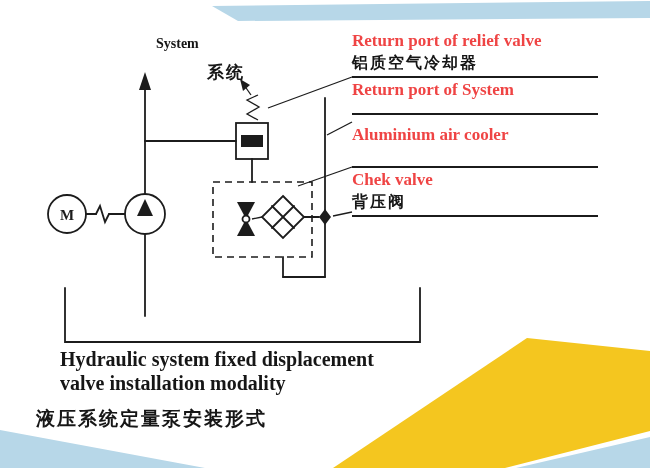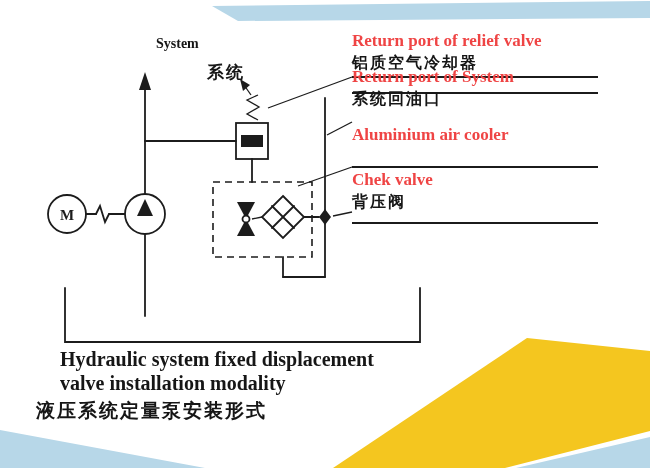--- a/index.html
+++ b/index.html
@@ -16,29 +16,29 @@
 
   .txt { position:absolute; color:#161616; white-space:nowrap; }
   .serif-b { font-family:"Liberation Serif","DejaVu Serif",serif; font-weight:bold; }
   .sans-b  { font-family:"Liberation Sans","DejaVu Sans",sans-serif; font-weight:bold; }
 
   .system-en { left:156px; top:36px; font-size:14px; }
   .system-zh { left:163px; top:61px; font-size:17px; letter-spacing:2px;margin-left:44px; }
 
   .callout-row { position:absolute; left:352px; width:246px; border-bottom:2px solid #1b1b1b; }
   .row-0 { top:30px;  height:48px; }
-  .row-1 { top:66px;  height:28px; }
+  .row-1 { top:79px;  height:36px; }
   .row-2 { top:124px; height:44px; }
-  .row-3 { top:169px; height:55px; }
+  .row-3 { top:169px; height:48px; }
   .callout-en { font:bold 17px "Liberation Serif","DejaVu Serif",serif; line-height:22px; white-space:nowrap; color:#ef4444; }
   .callout-zh { font:bold 16px "Liberation Sans","DejaVu Sans",sans-serif; line-height:21px; letter-spacing:2px; white-space:nowrap; color:#161616; }
 
   .caption { position:absolute; left:36px; top:347px; color:#161616; }
   .caption-en { font:bold 20px "Liberation Serif","DejaVu Serif",serif; line-height:24px; white-space:nowrap;margin-left:24px; }
-  .caption-zh { font:bold 19px "Liberation Sans","DejaVu Sans",sans-serif; line-height:26px; letter-spacing:2px; margin-top:3px; white-space:nowrap; }
+  .caption-zh { font:bold 19px "Liberation Sans","DejaVu Sans",sans-serif; line-height:26px; letter-spacing:2px; margin-top:11px; white-space:nowrap; }
 </style>
 </head>
 <body>
 
 <div class="stage">
 
   <svg class="art" viewBox="0 0 650 468" aria-hidden="true">
 
     <polygon points="212,6 650,1 650,18 238,21" fill="#b7d7e8"></polygon>
     <polygon points="0,430 205,468 0,468" fill="#b7d7e8"></polygon>
@@ -118,21 +118,20 @@
 
   <div class="txt serif-b system-en">System</div>
   <div class="txt sans-b system-zh">系统</div>
 
   <div class="callout-row row-0">
     <div class="callout-en">Return port of relief valve</div>
     <div class="callout-zh">铝质空气冷却器</div>
   </div>
   <div class="callout-row row-1">
     <div class="callout-en">Return port of System</div>
-    <div class="callout-zh">系统回油口</div>
   </div>
   <div class="callout-row row-2">
     <div class="callout-en">Aluminium air cooler</div>
   </div>
   <div class="callout-row row-3">
     <div class="callout-en">Chek valve</div>
     <div class="callout-zh">背压阀</div>
   </div>
 
   <div class="caption">

